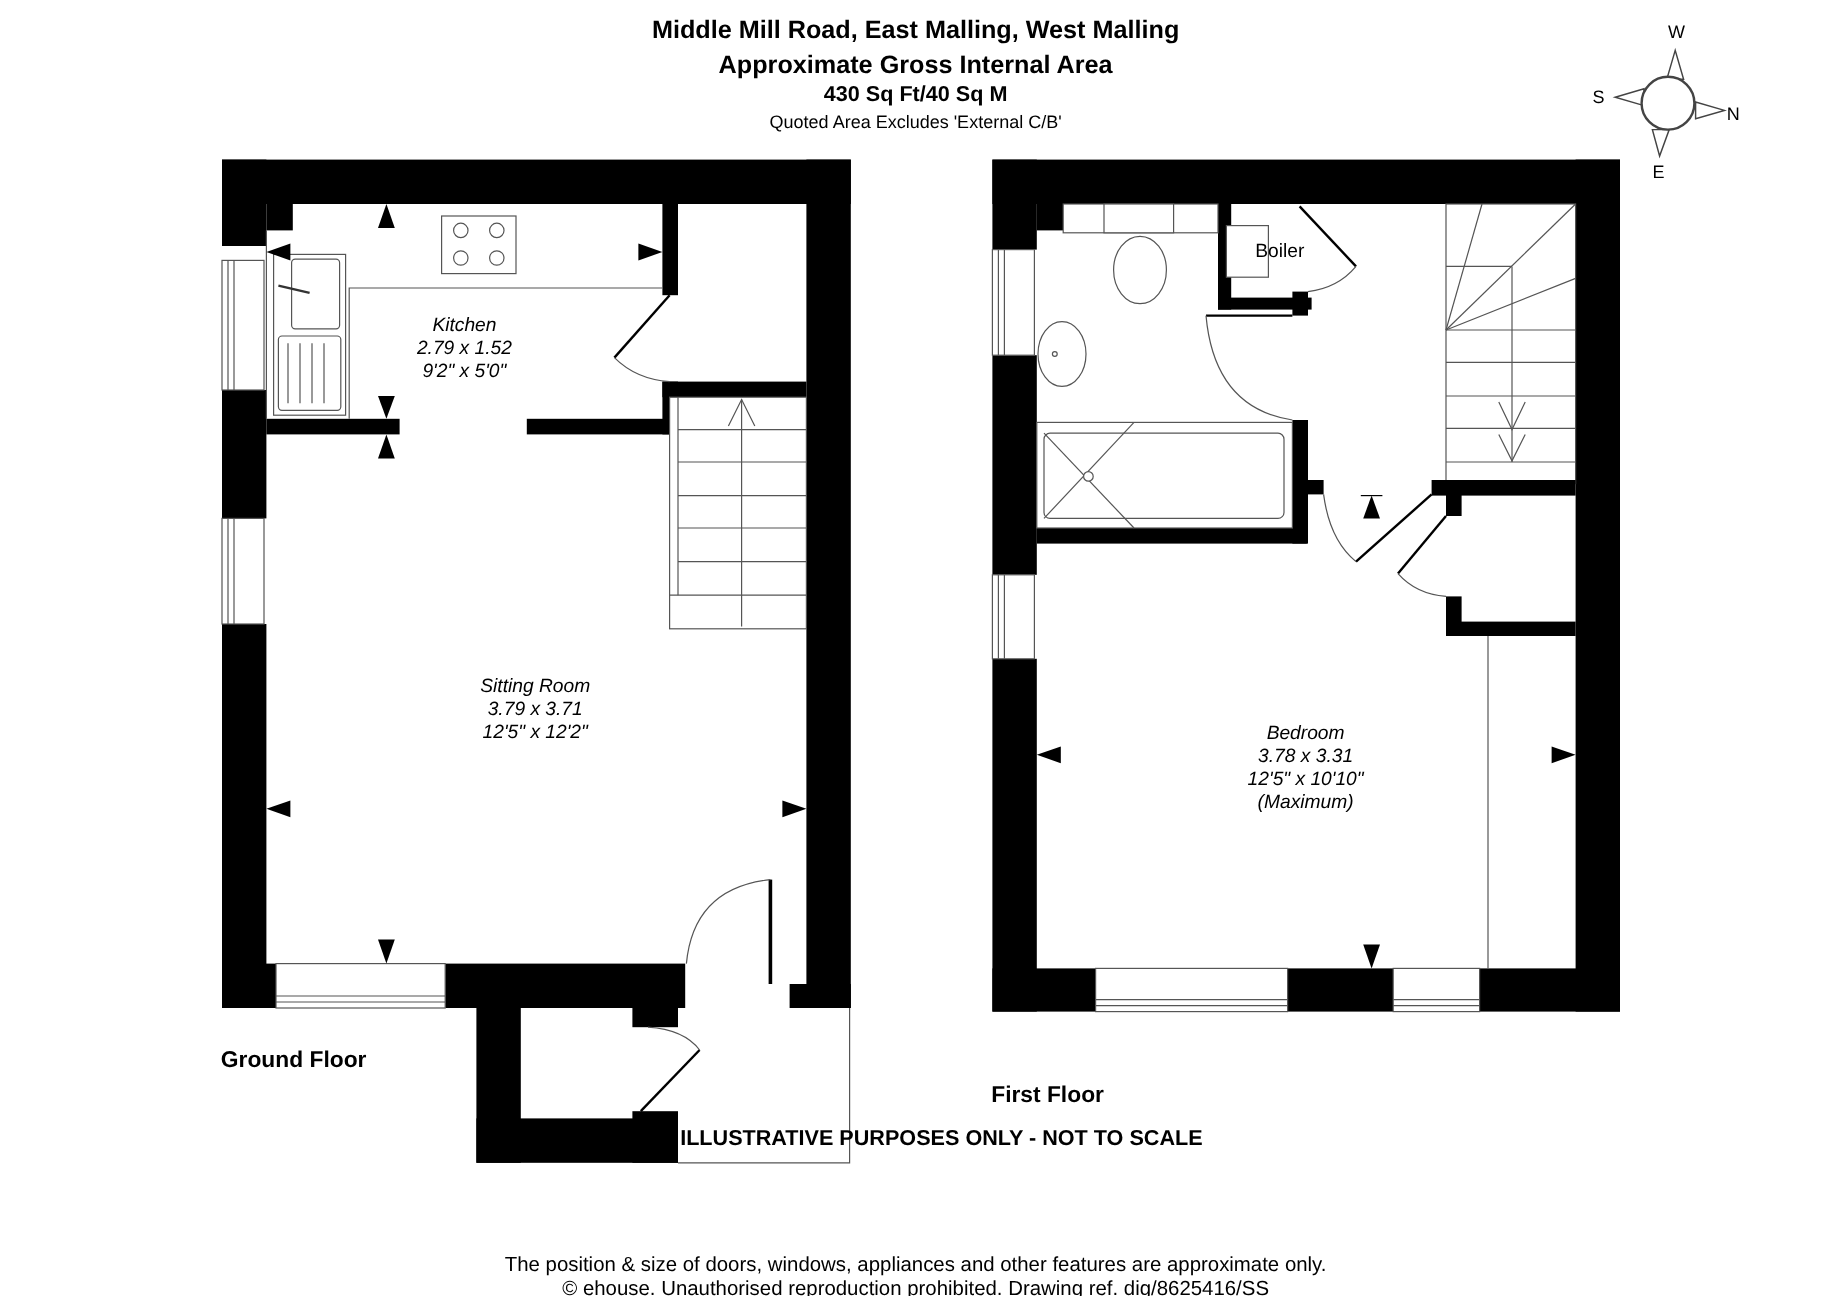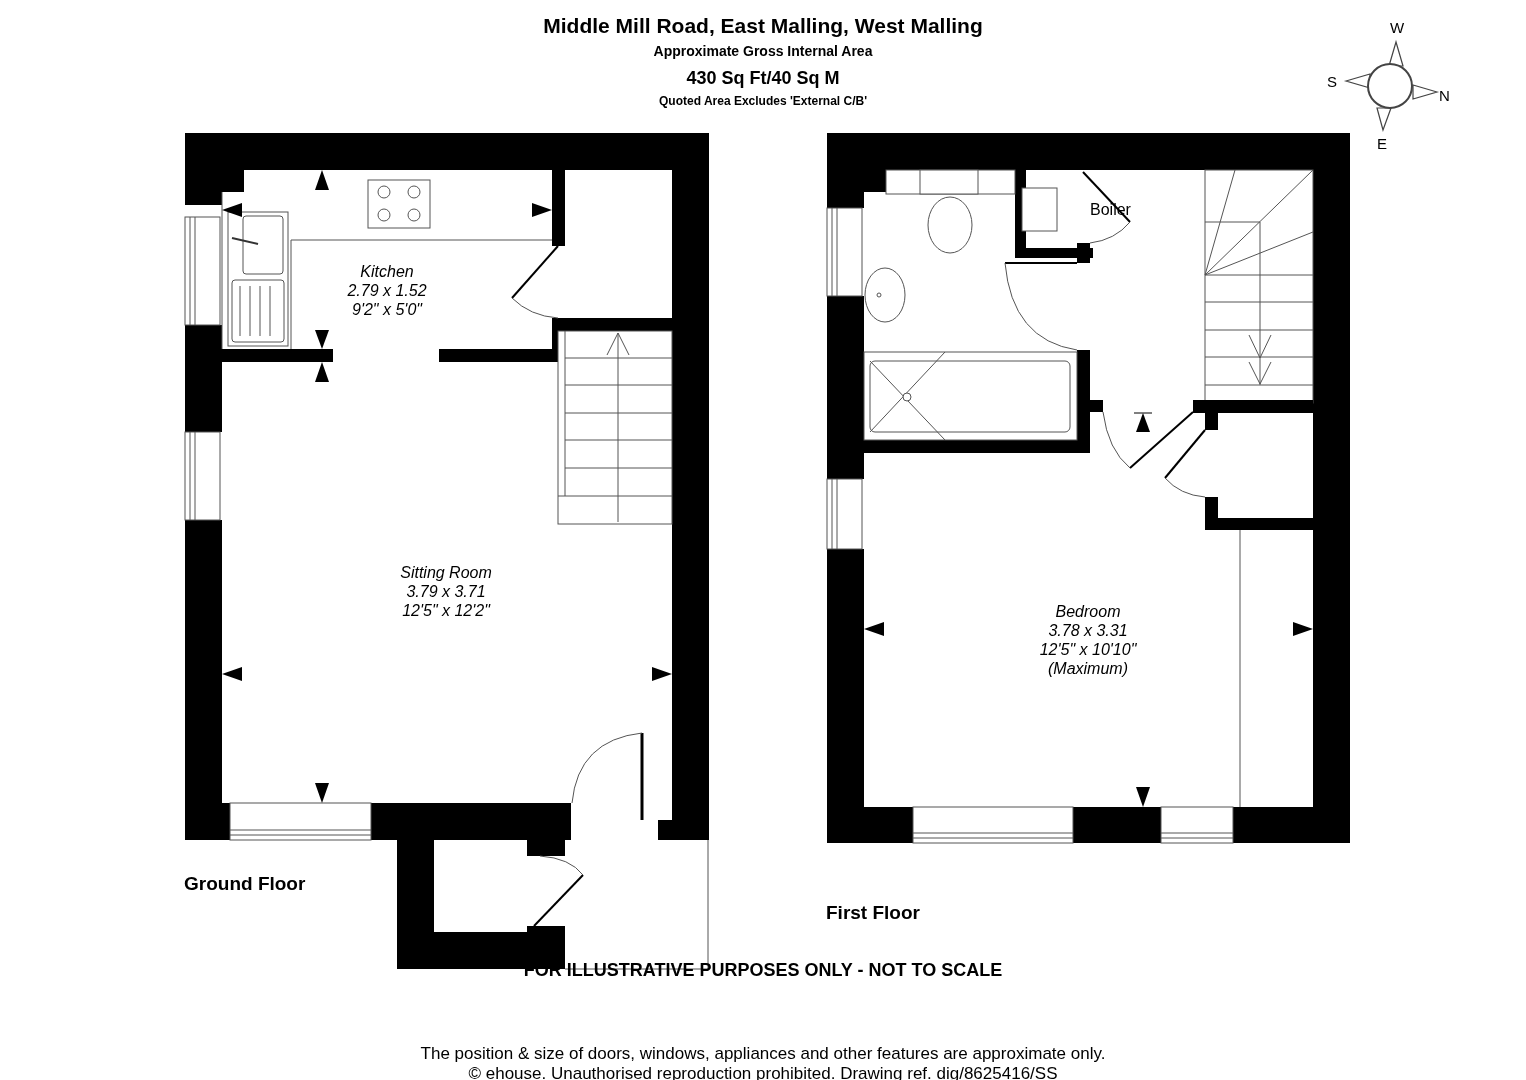--- a/index.html
+++ b/index.html
@@ -1,22 +1,22 @@
 <!DOCTYPE html>
 <html><head>
 <meta charset="utf-8">
 <style>
   html, body { margin:0; padding:0; background:#ffffff; }
   body { width:1526px; height:1080px; position:relative; overflow:hidden; font-family:"Liberation Sans", sans-serif; color:#000; }
   .hdr { position:absolute; left:0; width:1526px; text-align:center; }
   .t1 { top:14px; font-size:21px; font-weight:bold; }
-  .t2 { top:43px; font-size:14px; font-weight:bold; }
+  .t2 { top:43px; font-size:21px; font-weight:bold; }
   .t3 { top:68px; font-size:18px; font-weight:bold; }
-  .t4 { top:94px; font-size:12px;font-weight:bold; }
-  .f1 { top:960px; font-size:18px; font-weight:bold;text-align:center; }
+  .t4 { top:94px; font-size:15px; }
+  .f1 { top:938px; font-size:18px; font-weight:bold;text-align:center; }
   .f2 { top:1012px; font-size:17px;margin-top:32px; }
   .f3 { top:1064px; font-size:17px; }
   .floor-label { position:absolute; font-size:19px; font-weight:bold; }
   .room { position:absolute; text-align:center; font-size:16px; line-height:19px;font-style:italic; }
   .room span { display:block; }
   .boiler { position:absolute; font-size:16px; }
   .compass-l { position:absolute; font-size:15px; }
   svg.plan { position:absolute; left:0; top:0; }
 </style>
 </head>
@@ -220,21 +220,21 @@
 <div class="room" style="left:317px;top:262px;width:140px;">
   <span>Kitchen</span>
   <span>2.79 x 1.52</span>
   <span>9'2" x 5'0"</span>
 </div>
 <div class="room" style="left:366px;top:563px;width:160px;">
   <span>Sitting Room</span>
   <span>3.79 x 3.71</span>
   <span>12'5" x 12'2"</span>
 </div>
-<div class="boiler" style="left:1046px;top:201px;margin-left:44px;">Boiler</div>
+<div class="boiler" style="left:1046px;top:201px;">Boiler</div>
 <div class="room" style="left:1013px;top:602px;width:150px;">
   <span>Bedroom</span>
   <span>3.78 x 3.31</span>
   <span>12'5" x 10'10"</span>
   <span>(Maximum)</span>
 </div>
 
 <div class="floor-label" style="left:184px;top:873px;">Ground Floor</div>
 <div class="floor-label" style="left:826px;top:902px;">First Floor</div>
 

